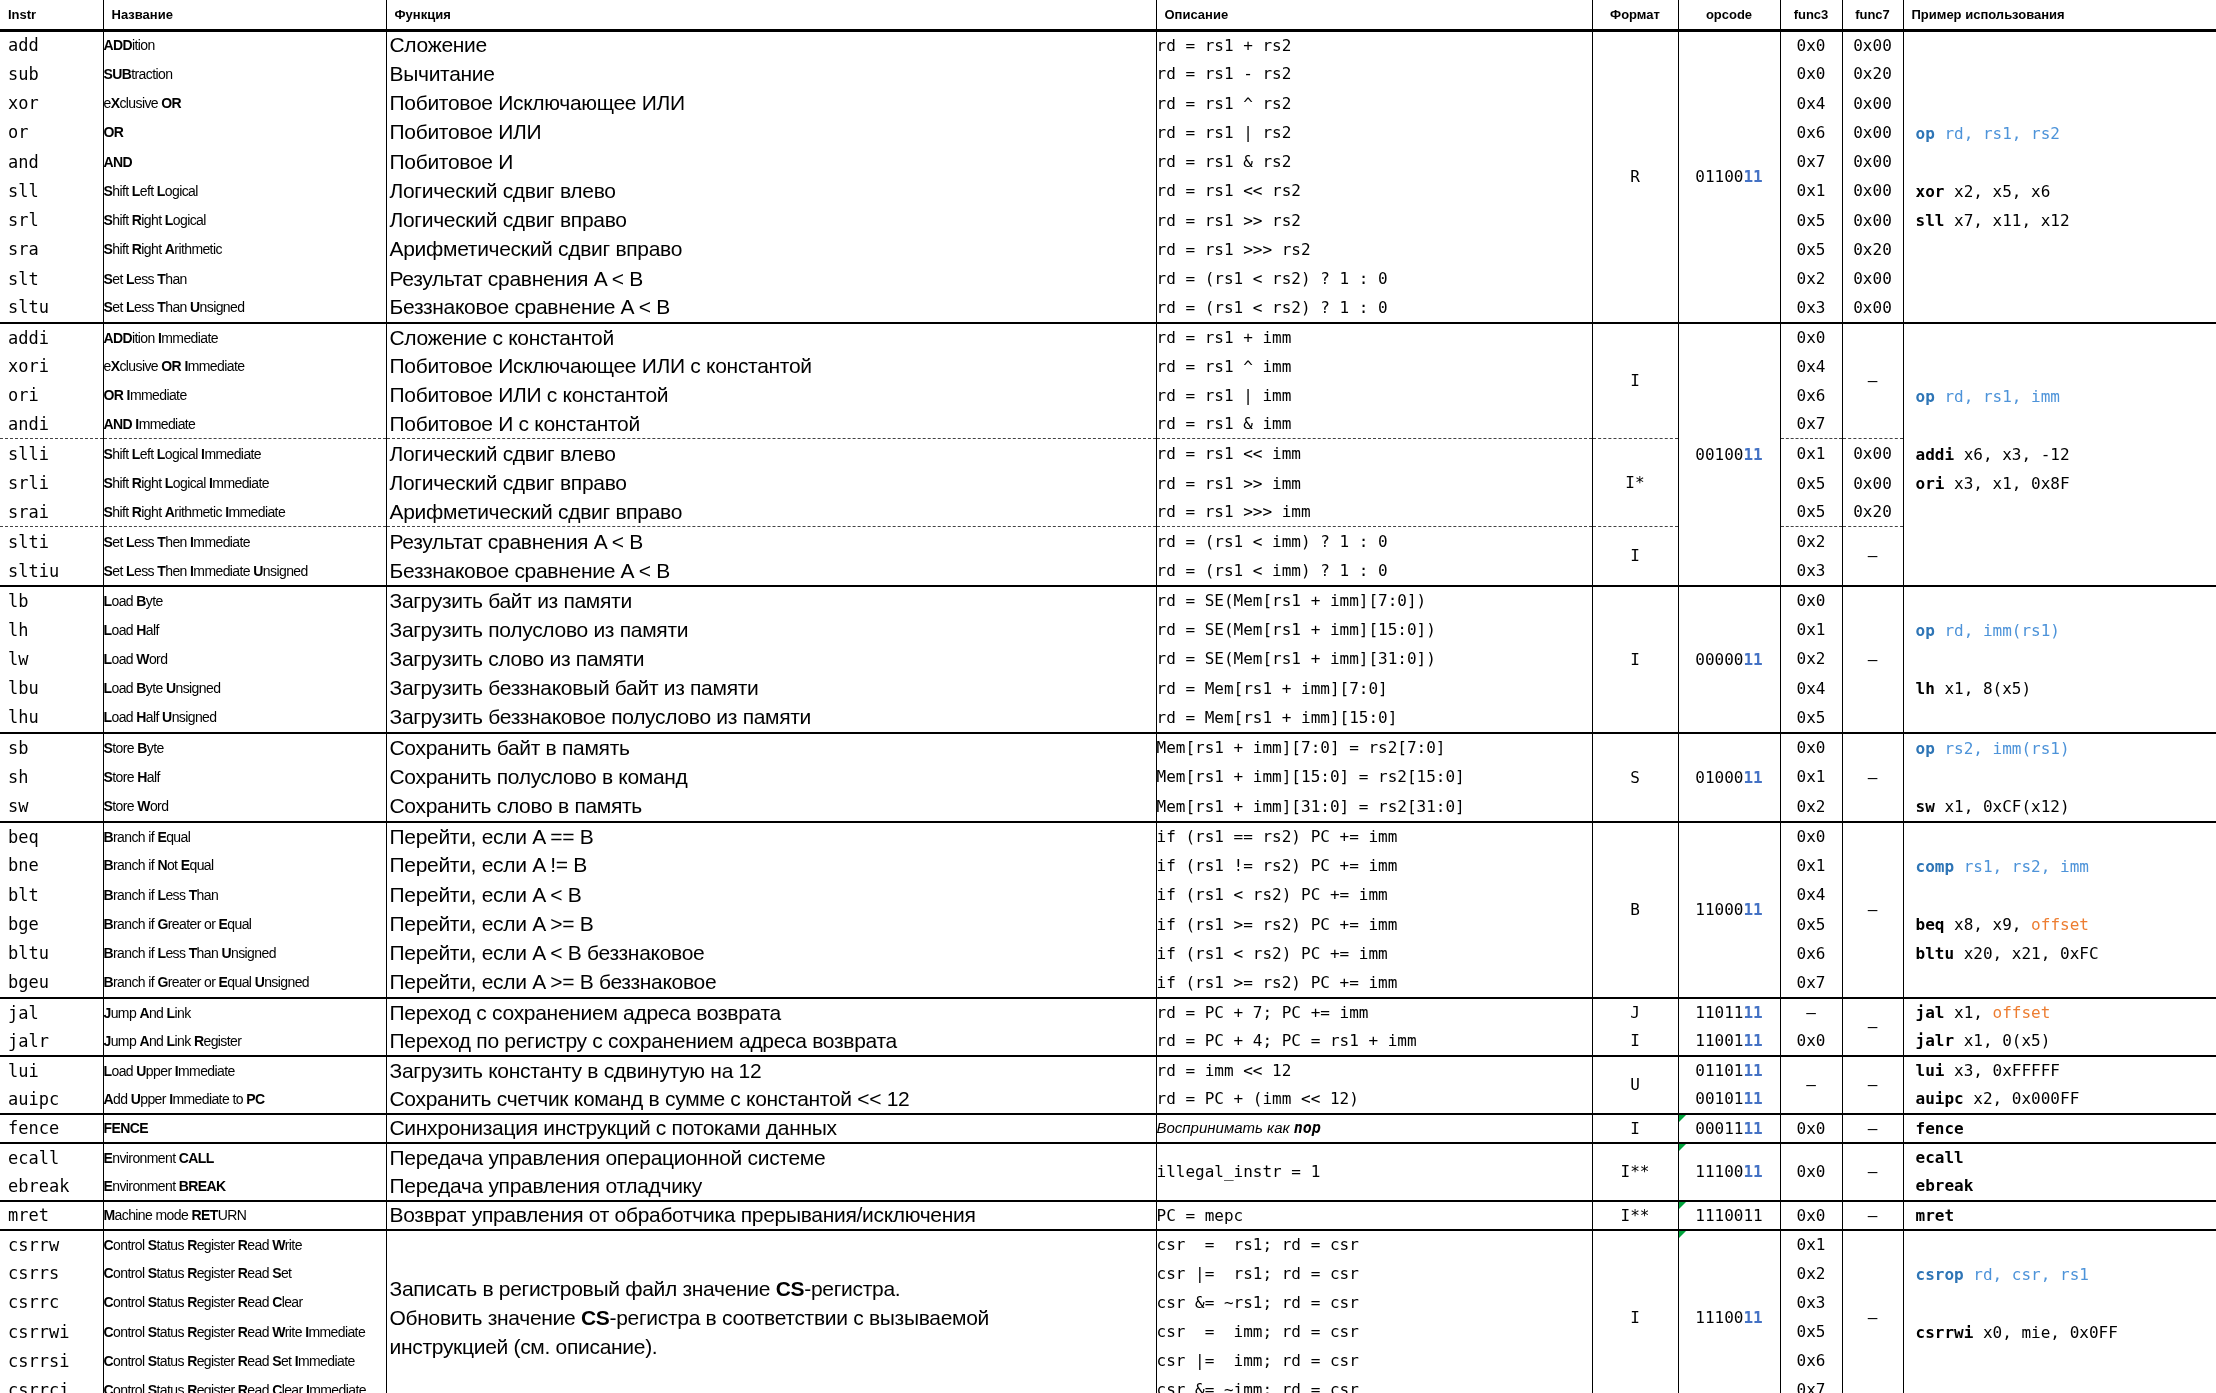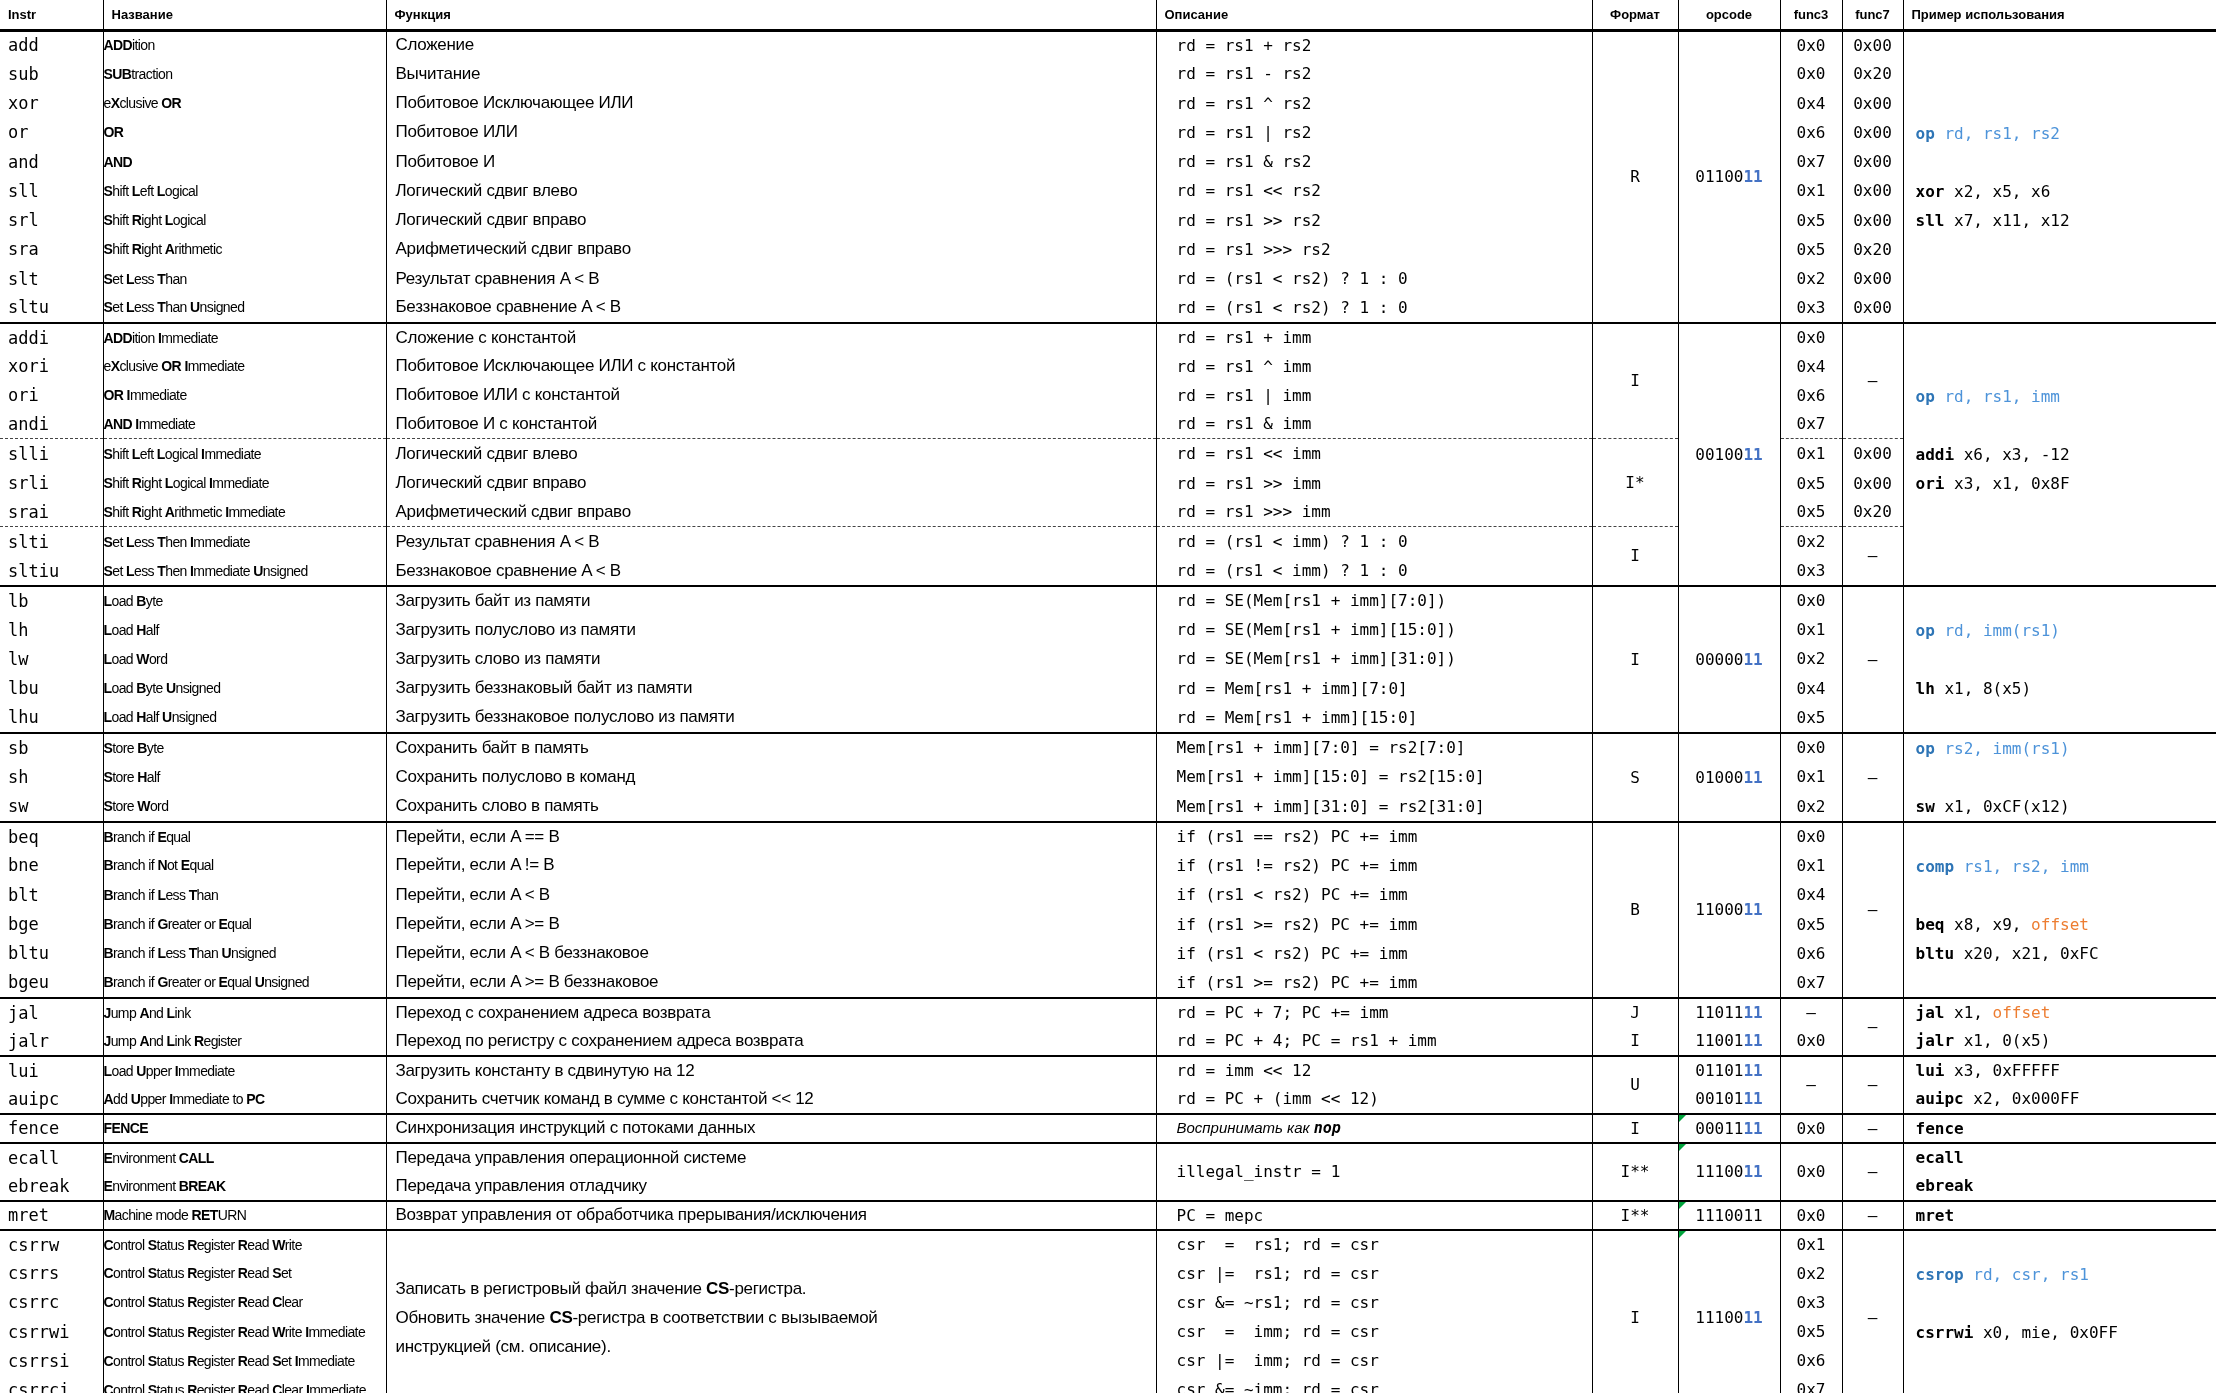--- a/index.html
+++ b/index.html
@@ -11,22 +11,22 @@
      border-bottom:3px solid #000;text-align:left;padding:0 0 0 8px;white-space:nowrap;overflow:hidden;}
   th.c{text-align:center;padding:0;}
   td{border:0 solid #000;padding:0;overflow:hidden;white-space:nowrap;vertical-align:middle;color:#000;}
   th+th, td+td{border-left:1px solid #000;}
   tr.gs td{border-top:2px solid #000;}
   tr.dashed td{border-top:1px dashed #444;}
   .mono{font-family:"DejaVu Sans Mono",monospace;font-size:16px;}
   .sans{font-family:"Liberation Sans",sans-serif;}
   .td-instr{font-size:17px;padding-left:8px;}
   .td-name{font-size:14px;letter-spacing:-0.6px;}
-  .td-func{font-size:17px;letter-spacing:-0.3px;padding-left:9px;}
-  .td-desc{padding-left:20px;white-space:pre;}
+  .td-func{font-size:21px;letter-spacing:-0.3px;padding-left:3px;}
+  .td-desc{padding-left:0;white-space:pre;}
   .td-desc.sans{font-size:15px;white-space:normal;font-style:italic;}
   .td-c{text-align:center;}
   .td-opc{position:relative;margin-top:20px;}
   .td-ex{padding-left:12px;white-space:pre;}
   td.extop{vertical-align:top;}
   .exline{height:29px;line-height:29px;white-space:pre;}
   .funcline{line-height:29px;}
   .seg-b{font-weight:bold;}
   .seg-bb{font-weight:bold;color:var(--blue-op);}
   .seg-lb{color:var(--blue-arg);}

